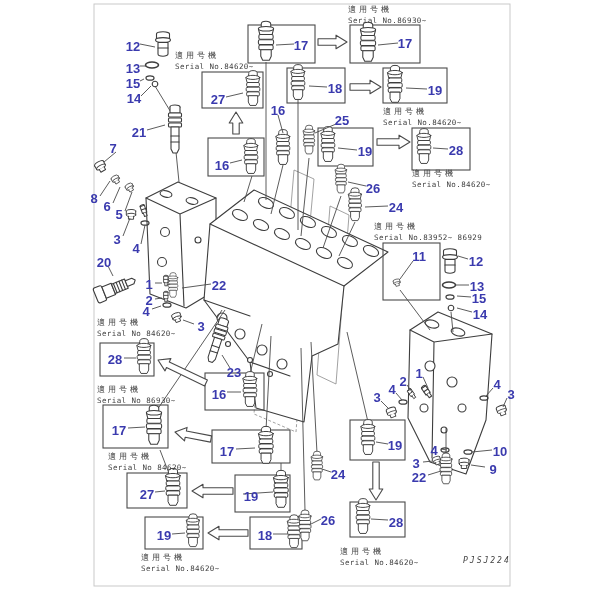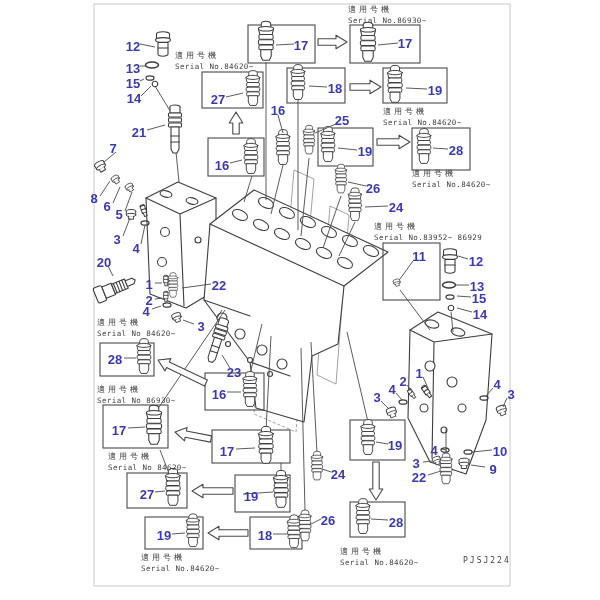--- a/index.html
+++ b/index.html
@@ -3,21 +3,21 @@
 <meta charset="utf-8">
 <title>Diagram</title>
 <style>
   html,body{margin:0;padding:0;background:#fff;}
   #stage{position:relative;width:600px;height:600px;background:#ffffff;overflow:hidden;
          font-family:"Liberation Sans",sans-serif;}
   svg{position:absolute;left:0;top:0;}
   .lineart{fill:#ffffff;stroke:#3d3d3d;stroke-width:1.1;stroke-linejoin:round;stroke-linecap:round;}
   .thin{fill:none;stroke:#8a8a8a;stroke-width:0.8;}
   #plate-code{position:absolute;font-family:"DejaVu Sans Mono",monospace;font-size:8px;
-      letter-spacing:2px;color:#3f3f3f;left:463px;top:556px;}
+      letter-spacing:2px;color:#3f3f3f;left:463px;top:556px;font-style:italic;}
 </style>
 </head>
 <body>
 
 <div id="stage">
   <svg id="diagram" width="600" height="600" viewBox="0 0 600 600">
     <defs>
       <g id="g-cartridge" class="lineart">
         <path d="M-5,-21 A5,3 0 0 1 5,-21 L5,-16 L-5,-16 Z"></path>
         <path d="M-8,-16 L8,-16 L6.5,-10 L-6.5,-10 Z"></path>

